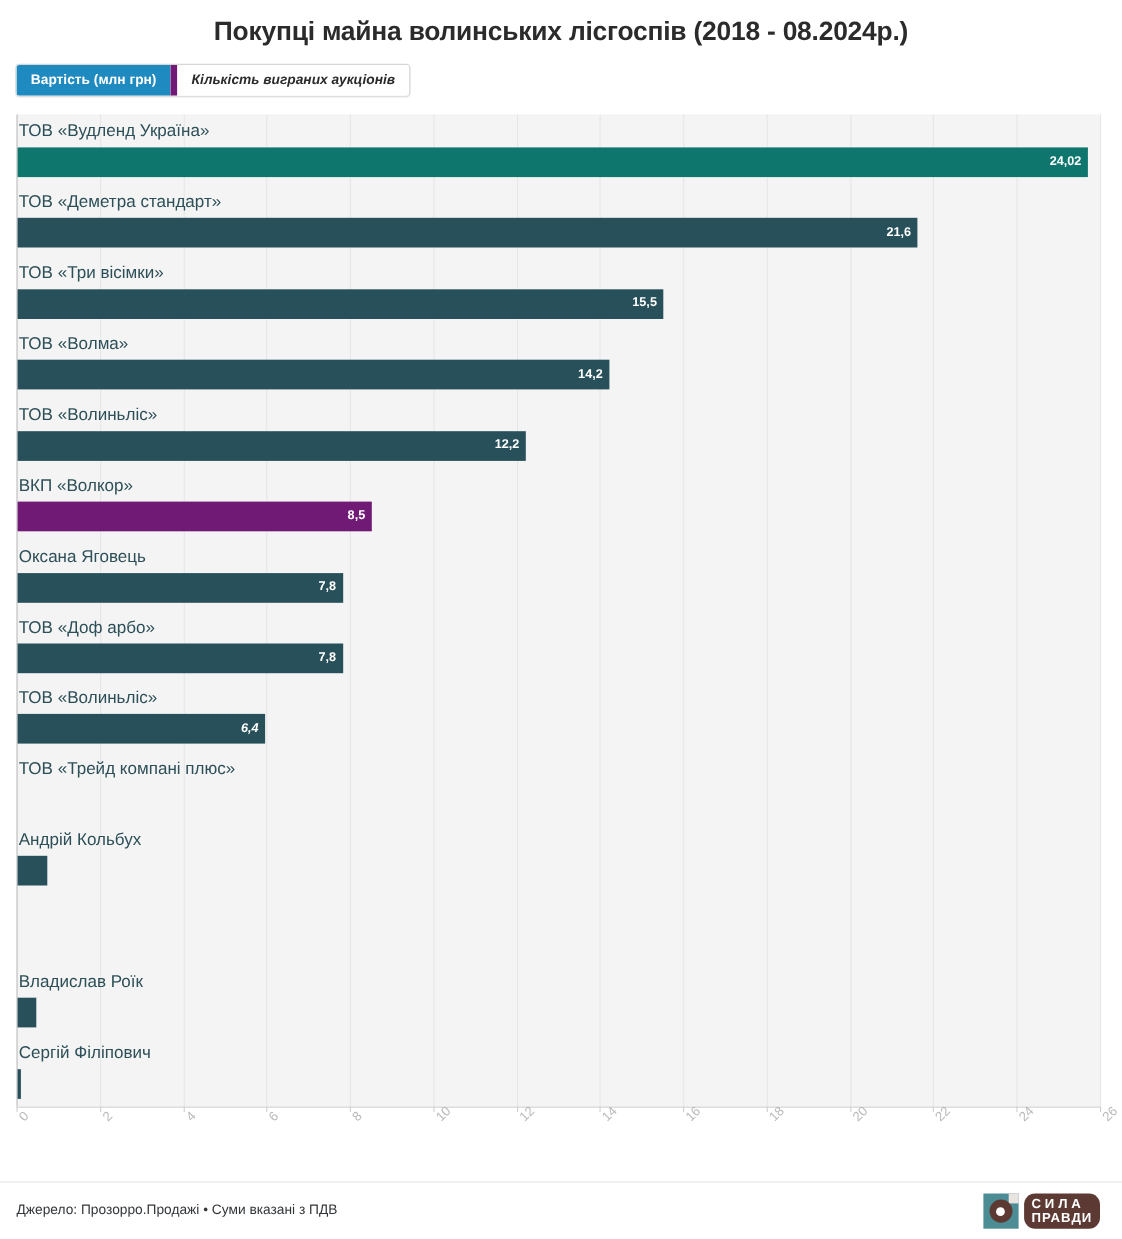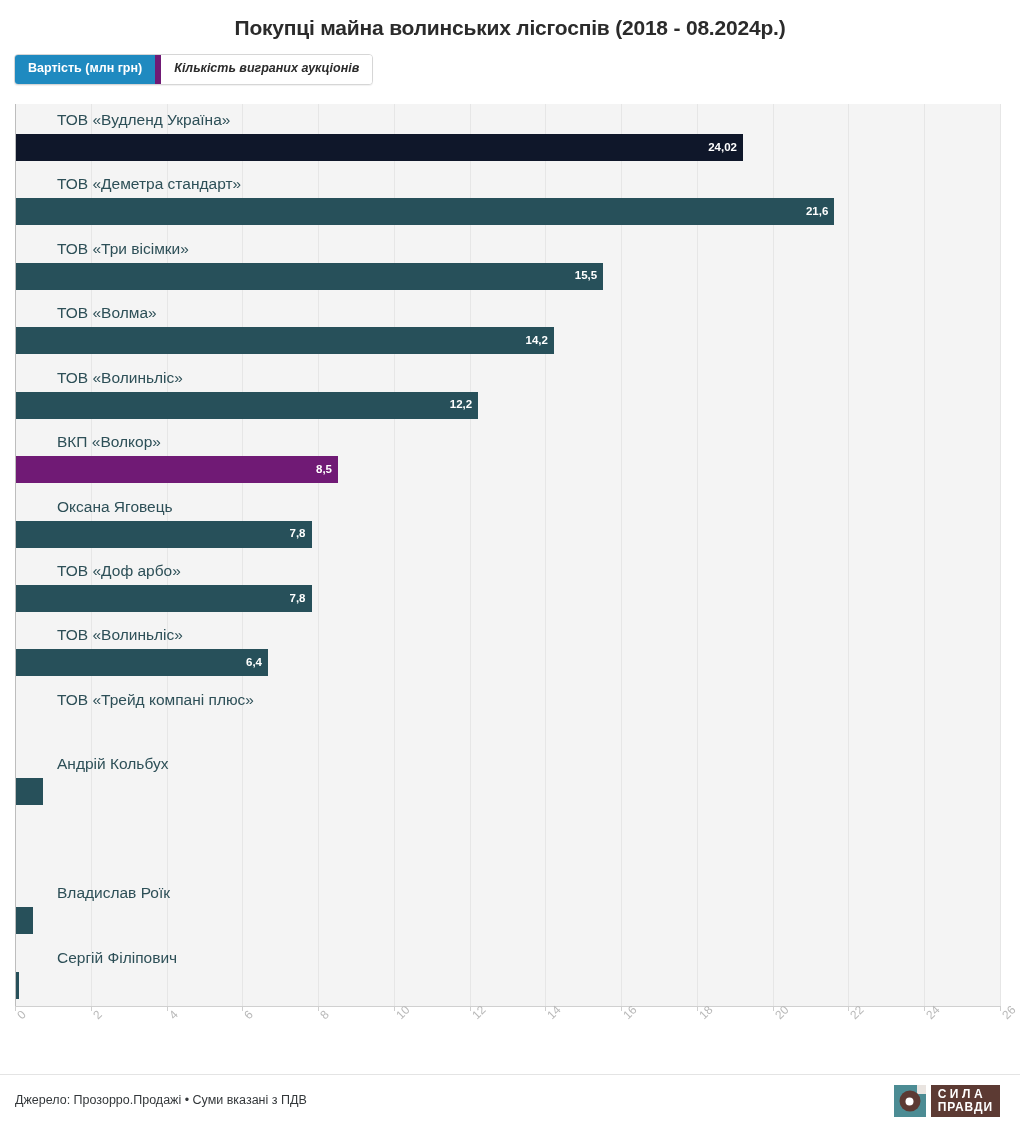--- a/index.html
+++ b/index.html
@@ -13,21 +13,21 @@
     width: 1020px;
     height: 1126px;
     font-family: "Liberation Sans", "DejaVu Sans", sans-serif;
     overflow: hidden;
     position: relative;
   }
 
   
   .chart-title {
     text-align: center;
-    font-size: 21px;
+    font-size: 24px;
     font-weight: bold;
     color: #2b2b2b;
     letter-spacing: -0.2px;
     padding: 15px 20px 0 20px;
     line-height: 1.2;
     white-space: nowrap;
   }
 
   
   .tabbar {
@@ -94,21 +94,20 @@
     height: 64.4px;
   }
   .row-label {
     position: absolute;
     left: 2px;
     top: 8px;
     font-size: 15.5px;
     color: #2d4f57;
     white-space: nowrap;
     line-height: 1;
-    padding-left: 40px;
   }
   .bar {
     position: absolute;
     left: 1px;
     top: 30px;
     height: 27px;
     background: #27505a;
   }
   .bar-value {
     position: absolute;
@@ -226,20 +225,21 @@
   }
   .logo-word {
     margin-left: 5px;
     background: #5c3a33;
     color: #ffffff;
     padding: 2px 7px;
     display: flex;
     flex-direction: column;
     justify-content: center;
     line-height: 1.05;
+    border-radius: 10px;
   }
   .logo-word .l1 {
     font-size: 12px;
     font-weight: bold;
     letter-spacing: 3.5px;
   }
   .logo-word .l2 {
     font-size: 12px;
     font-weight: bold;
     letter-spacing: 0.9px;
@@ -268,21 +268,21 @@
       <div class="gridline" style="left: 606.154px;"></div>
       <div class="gridline" style="left: 681.923px;"></div>
       <div class="gridline" style="left: 757.692px;"></div>
       <div class="gridline" style="left: 833.462px;"></div>
       <div class="gridline" style="left: 909.231px;"></div>
       <div class="gridline" style="left: 985px;"></div>
     </div>
   <div class="rows" id="rows">
       <div class="row" style="top: 0px; height: 64.4286px;">
         <div class="row-label">ТОВ «Вудленд Україна»</div>
-        <div class="bar" style="width: 727px; background: #0f172a;">
+        <div class="bar" style="width: 973px; background: #0f766e;">
           <span class="bar-value">24,02</span>
         </div>
       </div>
       <div class="row" style="top: 64.4286px; height: 64.4286px;">
         <div class="row-label">ТОВ «Деметра стандарт»</div>
         <div class="bar" style="width: 818.308px; background: rgb(39, 80, 90);">
           <span class="bar-value">21,6</span>
         </div>
       </div>
       <div class="row" style="top: 128.857px; height: 64.4286px;">
@@ -316,21 +316,21 @@
         </div>
       </div>
       <div class="row" style="top: 451px; height: 64.4286px;">
         <div class="row-label">ТОВ «Доф арбо»</div>
         <div class="bar" style="width: 295.5px; background: rgb(39, 80, 90);">
           <span class="bar-value">7,8</span>
         </div>
       </div>
       <div class="row" style="top: 515.429px; height: 64.4286px;">
         <div class="row-label">ТОВ «Волиньліс»</div>
-        <div class="bar" style="width: 252px; background: rgb(39, 80, 90);">
+        <div class="bar" style="width: 225px; background: rgb(39, 80, 90); font-style: italic;">
           <span class="bar-value">6,4</span>
         </div>
       </div>
       <div class="row" style="top: 579.857px; height: 64.4286px;">
         <div class="row-label">ТОВ «Трейд компані плюс»</div>
       </div>
       <div class="row" style="top: 644.286px; height: 64.4286px;">
         <div class="row-label">Андрій Кольбух</div>
         <div class="bar" style="width: 26.5192px; background: rgb(39, 80, 90);"></div>
       </div>

